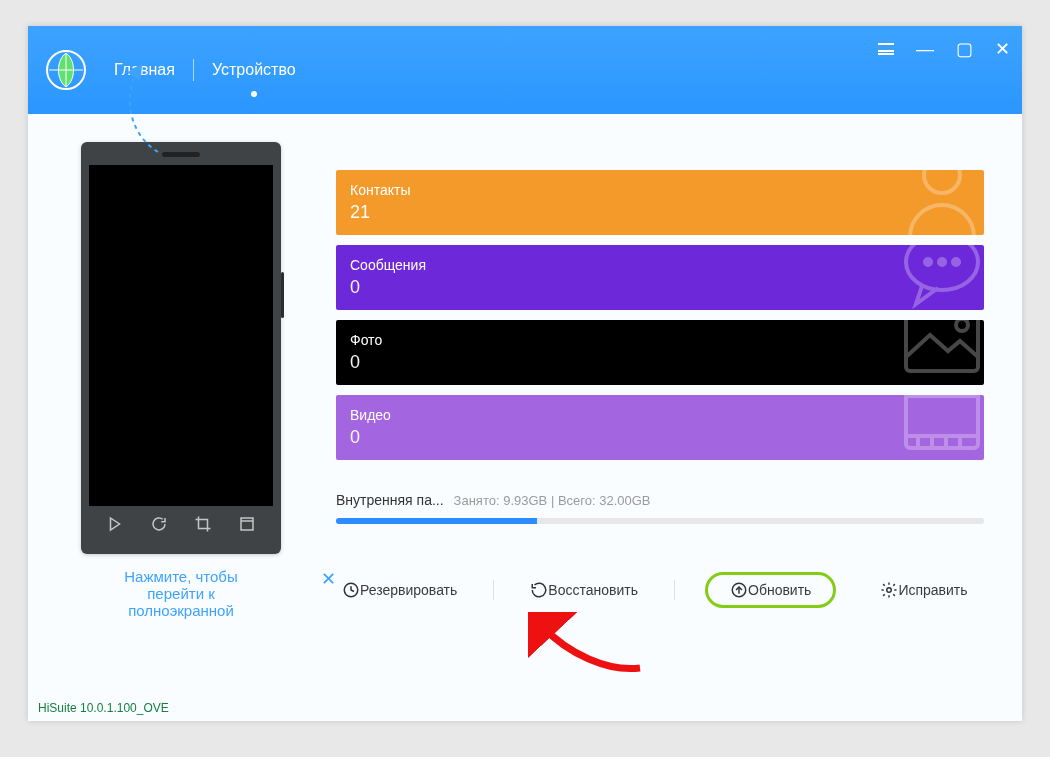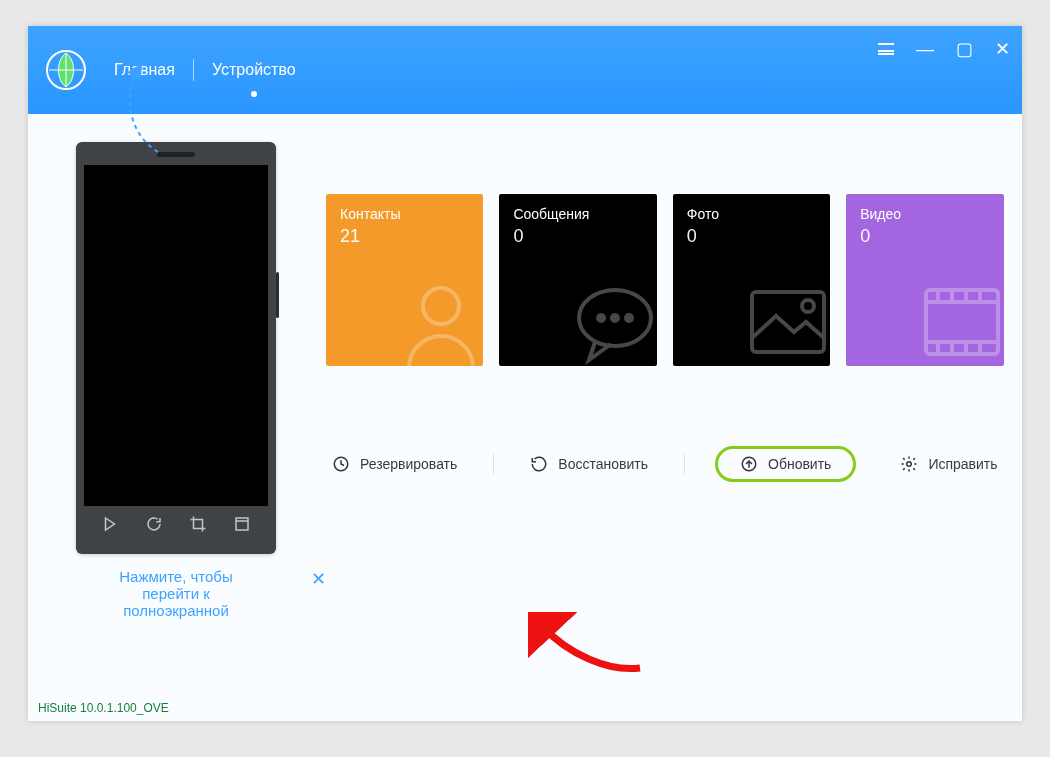--- a/index.html
+++ b/index.html
@@ -56,39 +56,39 @@
   .hint-close { position:absolute; right:-50px; top:0; color:#3da3ff; font-size:18px; cursor:pointer;}
   .hint-text { text-align:center; color:#3da3ff; font-size:15px; line-height:17px; }
   .hint-arrow { position:absolute; left:42px; top:-78px; pointer-events:none;}
 
   
   .main-col { flex:1; display:flex; flex-direction:column; }
   .device-title-row { display:flex; align-items:center; gap:10px; margin-top:8px;}
   .device-title { font-size:26px; color:#333; }
   .warn-icon { width:18px; height:18px; }
 
-  .tiles { display:flex; gap:16px; margin-top:52px;}
+  .tiles { display:flex; gap:10px; margin-top:28px;flex-direction:column;}
   .tile {
     flex:1; height:172px; border-radius:2px; color:#fff; padding:12px 14px; cursor:pointer;
     position:relative; overflow:hidden;
   }
   .tile .t-title { font-size:14px; }
   .tile .t-count { font-size:18px; margin-top:4px; opacity:0.95;}
   .tile svg.bg { position:absolute; right:-8px; bottom:-6px; opacity:0.28; }
 
   .storage-row { display:flex; gap:30px; margin-top:32px; color:#5c5c5c; font-size:13px;}
   .storage-block { flex:1; }
   .storage-head { display:flex; align-items:baseline; gap:10px; white-space:nowrap;}
   .storage-head .label { color:#333; font-size:14px;}
   .storage-head .stats { color:#9a9a9a; font-size:13px;}
   .bar { margin-top:10px; height:6px; width:100%; background:#e7e7e7; border-radius:3px; overflow:hidden;}
   .bar .fill { height:100%; background:#2d8cff; }
 
   .actions { display:flex; align-items:center; margin-top:48px; gap:0; color:#3a3a3a; font-size:14px;}
-  .action { display:flex; align-items:center; gap:10px; cursor:pointer; padding:0 6px;}
+  .action { display:flex; align-items:center; cursor:pointer; padding:0 6px;}
   .action-sep { width:1px; height:20px; background:#e0e0e0; margin:0 30px;}
   .action svg { stroke:#333; }
   .action.highlighted {
     border:3px solid #84cc16; border-radius:22px; padding:6px 22px;
   }
 
   
   .callout-arrow { position:absolute; pointer-events:none; }
 
   
@@ -179,21 +179,21 @@
 
       <div class="tiles">
         <div class="tile" style="background:#f39a2b">
           <div class="t-title">Контакты</div>
           <div class="t-count">21</div>
           <svg class="bg" width="100" height="100" viewBox="0 0 100 100" stroke="#fff" fill="none" stroke-width="4">
               <circle cx="50" cy="34" r="18"></circle>
               <path d="M18 96 a32 32 0 0 1 64 0"></path>
             </svg>
         </div>
-        <div class="tile" style="background:#000000">
+        <div class="tile" style="background:#6d28d9">
           <div class="t-title">Сообщения</div>
           <div class="t-count">0</div>
           <svg class="bg" width="100" height="100" viewBox="0 0 100 100" stroke="#fff" fill="none" stroke-width="4">
               <ellipse cx="50" cy="46" rx="36" ry="28"></ellipse>
               <path d="M30 70 L24 88 L46 72"></path>
               <circle cx="36" cy="46" r="3" fill="#fff"></circle>
               <circle cx="50" cy="46" r="3" fill="#fff"></circle>
               <circle cx="64" cy="46" r="3" fill="#fff"></circle>
             </svg>
         </div>
@@ -210,20 +210,29 @@
           <div class="t-title">Видео</div>
           <div class="t-count">0</div>
           <svg class="bg" width="100" height="100" viewBox="0 0 100 100" stroke="#fff" fill="none" stroke-width="4">
               <rect x="14" y="18" width="72" height="64" rx="4"></rect>
               <path d="M14 30h72 M14 70h72 M26 18v12 M40 18v12 M54 18v12 M68 18v12 M26 70v12 M40 70v12 M54 70v12 M68 70v12"></path>
             </svg>
         </div>
       </div>
 
       <div class="storage-row">
+        <div class="storage-block">
+          <div class="storage-head">
+            <span class="label">Внутренняя па...</span>
+            <span class="stats"><span>Занято: 9.93GB</span> | <span>Всего: 32.00GB</span></span>
+          </div>
+          <div class="bar">
+              <div class="fill" id="fill-internal" style="width: 31%;"></div>
+            </div>
+        </div>
       </div>
 
       <div class="actions">
         <div class="action">
           <svg width="18" height="18" viewBox="0 0 24 24" fill="none" stroke-width="2">
               <circle cx="12" cy="12" r="9"></circle>
               <path d="M12 7v5l4 2"></path>
             </svg>
           <span>Резервировать</span>
         </div>

